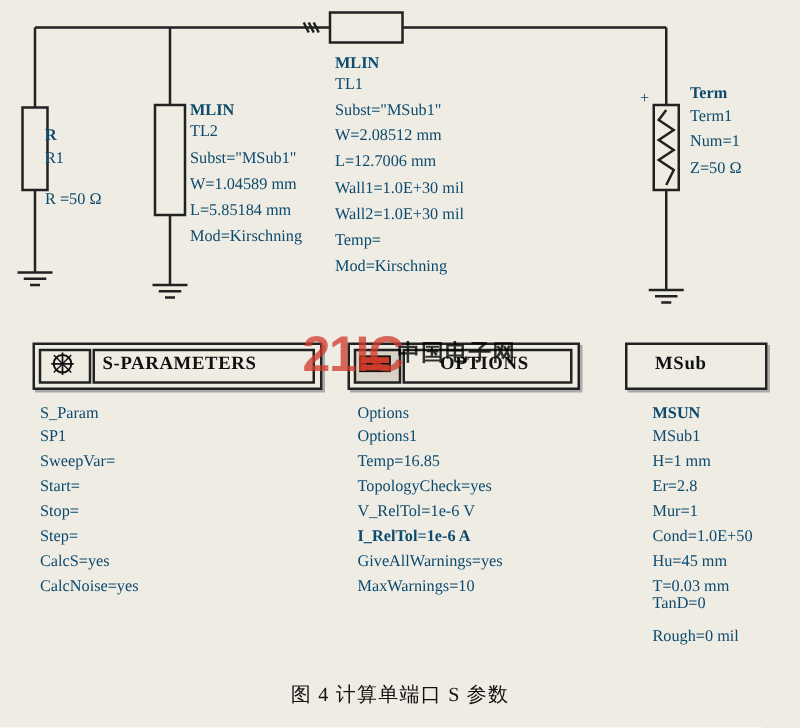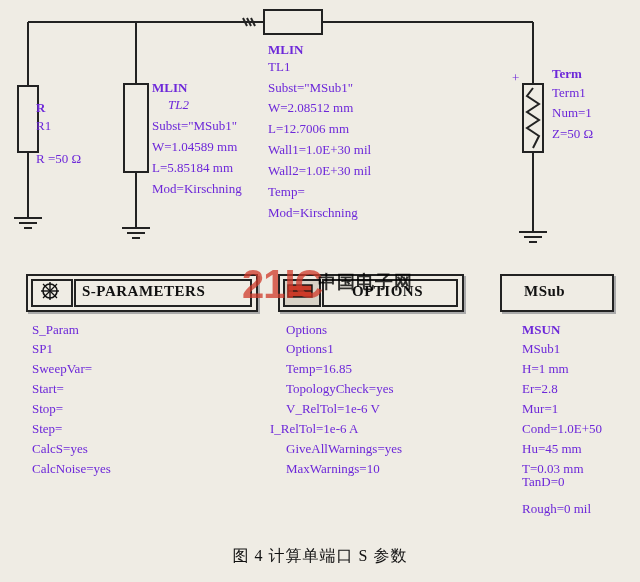--- a/index.html
+++ b/index.html
@@ -24,21 +24,21 @@
     position: absolute;
     left: 0; top: 0;
     width: 640px;
     height: 540px;
   }
   .txt {
     position: absolute;
     font-family: "Liberation Serif", serif;
     font-size: 13px;
     line-height: 15px;
-    color: #6d28d9;
+    color: #0c4a6e;
     white-space: pre;
   }
   .txt.b {
     font-weight: bold;
   }
   .block {
     position: absolute;
     background: #efece4;
     border: 2px solid #222;
     box-shadow: 2px 2px 0 #aaa;
@@ -153,21 +153,21 @@
     </g>
   </svg>
 
   <div class="ghost" style="left:340px; top:330px;">        </div>
 
   <div class="txt b" style="left:36px; top:100px;">R</div>
   <div class="txt" style="left:36px; top:118px;">R1</div>
   <div class="txt" style="left:36px; top:137px;margin-top:14px;">R =50 Ω</div>
 
   <div class="txt b" style="left:152px; top:80px;">MLIN</div>
-  <div class="txt" style="left:168px; top:97px;font-style:italic;">TL2</div>
+  <div class="txt" style="left:152px; top:97px;">TL2</div>
   <div class="txt" style="left:152px; top:118px;">Subst="MSub1"</div>
   <div class="txt" style="left:152px; top:139px;">W=1.04589 mm</div>
   <div class="txt" style="left:152px; top:160px;">L=5.85184 mm</div>
   <div class="txt" style="left:152px; top:181px;">Mod=Kirschning</div>
 
   <div class="txt b" style="left:268px; top:42px;">MLIN</div>
   <div class="txt" style="left:268px; top:59px;">TL1</div>
   <div class="txt" style="left:268px; top:80px;">Subst="MSub1"</div>
   <div class="txt" style="left:268px; top:100px;">W=2.08512 mm</div>
   <div class="txt" style="left:268px; top:121px;">L=12.7006 mm</div>
@@ -212,21 +212,21 @@
     </svg>
   </div>
   <div class="innerbox" style="left:322px; top:279px; width:132px; height:24px;"></div>
   <div class="blocklabel" style="left:352px; top:283px;">OPTIONS</div>
 
   <div class="txt" style="left:286px; top:322px;">Options</div>
   <div class="txt" style="left:286px; top:341px;">Options1</div>
   <div class="txt" style="left:286px; top:361px;">Temp=16.85</div>
   <div class="txt" style="left:286px; top:381px;">TopologyCheck=yes</div>
   <div class="txt" style="left:286px; top:401px;">V_RelTol=1e-6 V</div>
-  <div class="txt" style="left:270px; top:421px;">I_RelTol=1e-6 A</div>
+  <div class="txt" style="left:286px; top:421px;font-weight:bold;">I_RelTol=1e-6 A</div>
   <div class="txt" style="left:286px; top:441px;">GiveAllWarnings=yes</div>
   <div class="txt" style="left:286px; top:461px;">MaxWarnings=10</div>
 
   <div class="block" style="left:500px; top:274px; width:110px; height:34px;"></div>
   <div class="blocklabel" style="left:524px; top:283px;">MSub</div>
 
   <div class="txt b" style="left:522px; top:322px;">MSUN</div>
   <div class="txt" style="left:522px; top:341px;">MSub1</div>
   <div class="txt" style="left:522px; top:361px;">H=1 mm</div>
   <div class="txt" style="left:522px; top:381px;">Er=2.8</div>

